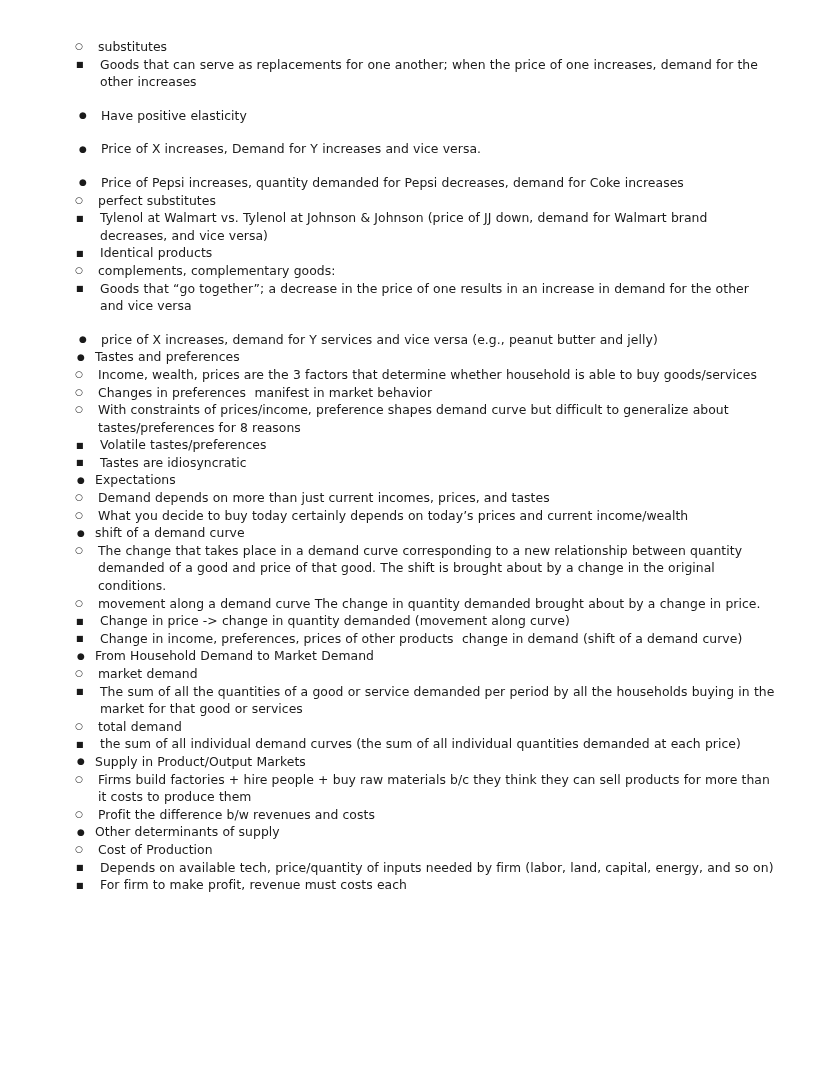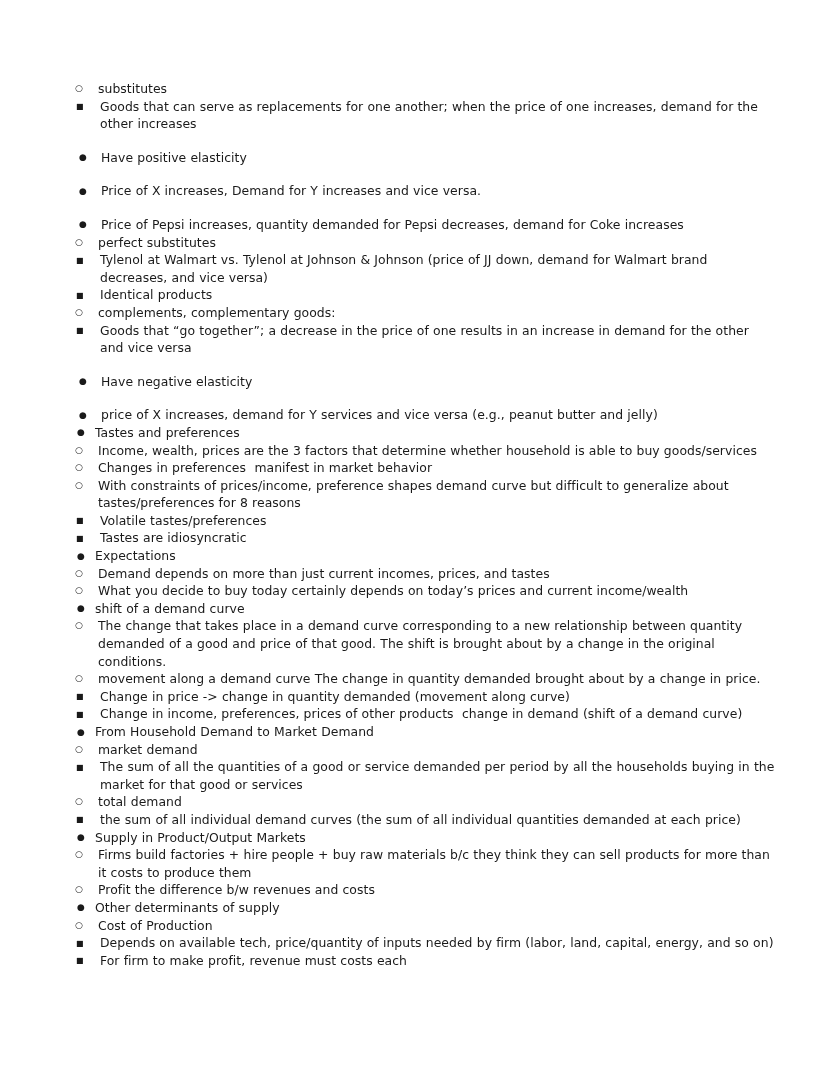--- a/index.html
+++ b/index.html
@@ -16,21 +16,21 @@
     -webkit-font-smoothing: antialiased;
     overflow: hidden;
   }
 
   #page {
     position: relative;
     width: 828px;
     height: 915px;
     background: #ffffff;
     box-sizing: border-box;
-    padding: 80px 53px 40px 53px;
+    padding: 38px 53px 40px 53px;
   }
 
   ul.outline {
     list-style: none;
     margin: 0;
     padding: 0;
   }
 
   ul.outline ul {
     list-style: none;
@@ -155,26 +155,20 @@
         <ul>
           <li class="node lvl3">
             <div class="row">
               <span class="marker square"></span>
               <span class="txt">Goods that “go together”; a decrease in the price of one results in an increase in demand for the other and vice versa</span>
             </div>
             <ul>
               <li class="node lvl4">
                 <div class="row">
                   <span class="marker disc"></span>
-                  <span class="txt">Have negative elasticity</span>
-                </div>
-              </li>
-              <li class="node lvl4">
-                <div class="row">
-                  <span class="marker disc"></span>
                   <span class="txt">price of X increases, demand for Y services and vice versa (e.g., peanut butter and jelly)</span>
                 </div>
               </li>
             </ul>
           </li>
         </ul>
       </li>
       <li class="node lvl1">
         <div class="row">
           <span class="marker disc"></span>

